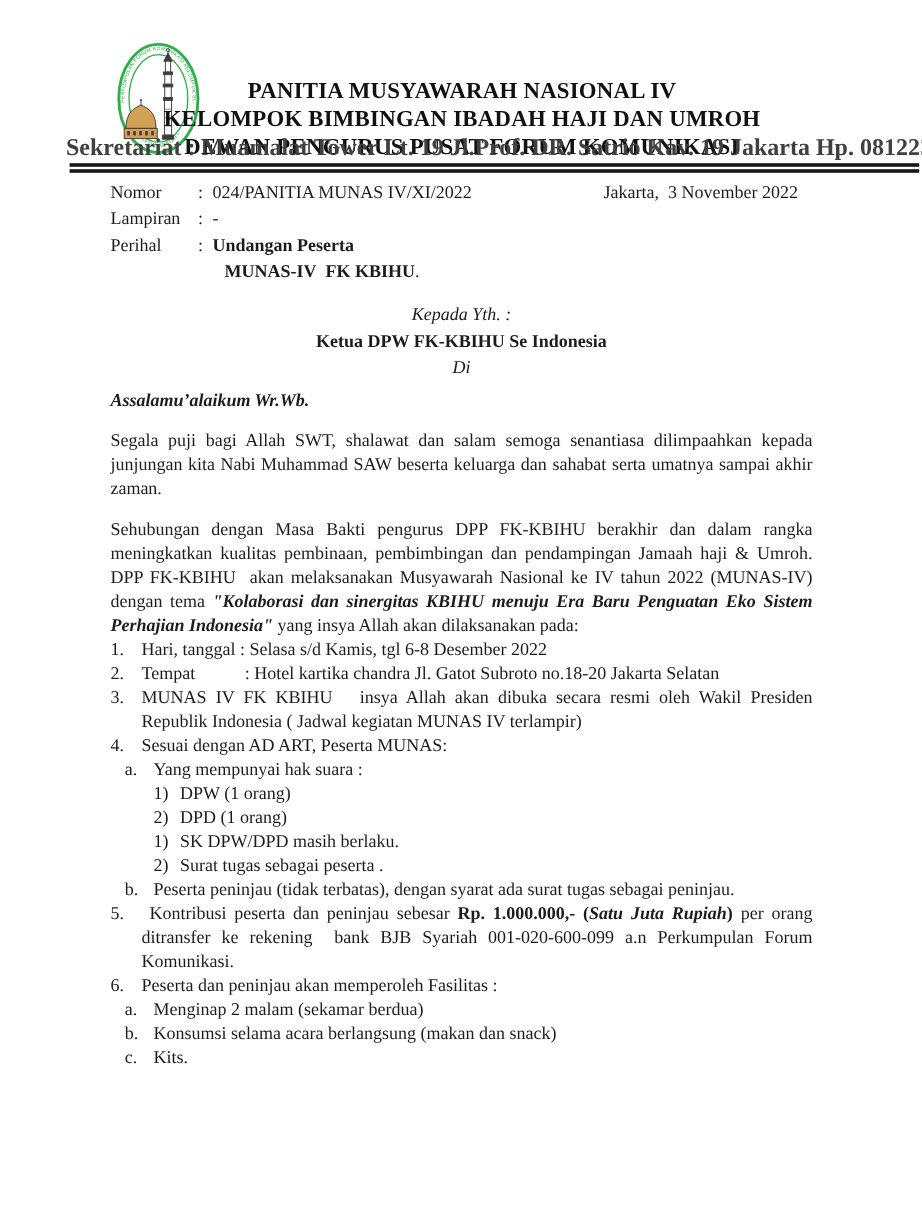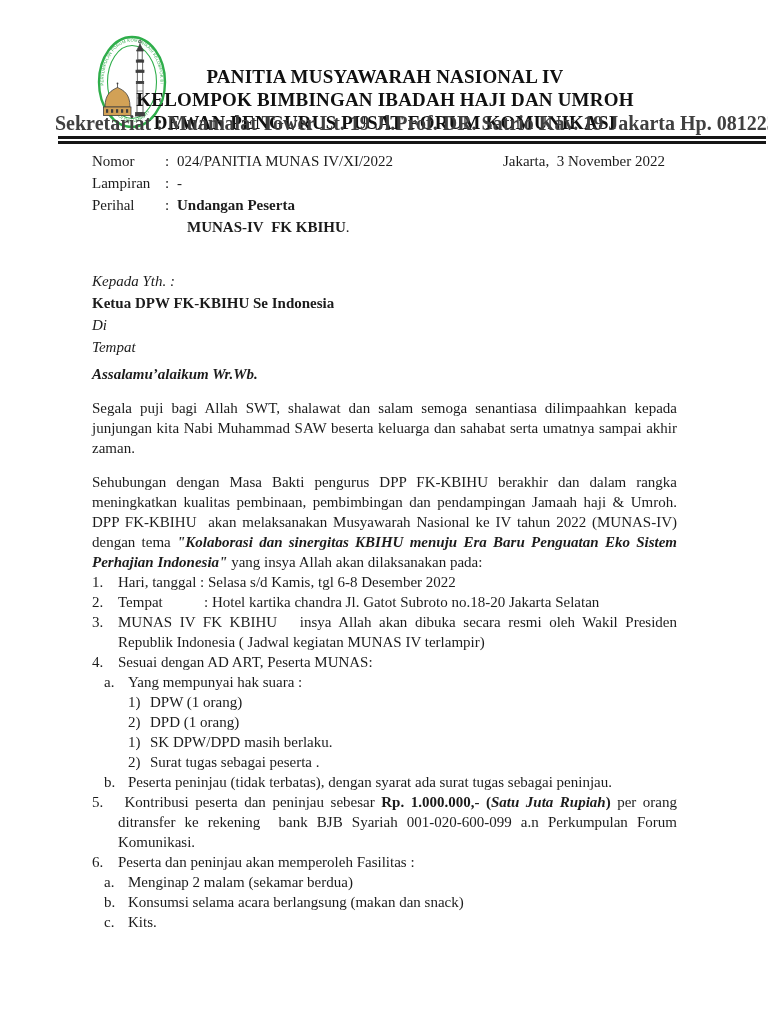--- a/index.html
+++ b/index.html
@@ -28,21 +28,21 @@
   .s-b{font-weight:bold;}
   .s-i{font-style:italic;}
   .s-bi{font-weight:bold;font-style:italic;}
   .meta{position:relative;}
   .meta-row{display:flex;line-height:22px;}
   .meta-label{flex:0 0 73px;}
   .meta-colon{flex:0 0 12px;}
   .meta-value{flex:1;}
   .meta-value.indented{padding-left:10px;}
   .meta-date{position:absolute;right:12px;top:0;line-height:22px;}
-  .recipient{margin-top:32px;}
+  .recipient{margin-top:14px;text-align:center;}
   .rcpt-line{line-height:22px;}
   .salutation{margin-top:6px;line-height:20px;}
   .block.p{margin-top:14px;}
   .block.p.justify{text-align:justify;}
   .block.li{display:flex;margin-top:0;}
   .block.li .marker{display:block;}
   .block.li .li-text{display:block;flex:1;}
   .block.li.justify .li-text{text-align:justify;}
   .lvl-0{margin-left:0;}  .lvl-0 .marker{flex:0 0 26px;}
   .lvl-1{margin-left:12px;} .lvl-1 .marker{flex:0 0 24px;}
@@ -130,21 +130,20 @@
           <span class="meta-value indented"><span class="seg s-b">MUNAS-IV&nbsp; FK KBIHU</span><span class="seg s-n">.</span></span>
         </div>
       </div>
     <div class="meta-date">Jakarta,&nbsp; 3 November 2022</div>
   </div>
 
   <div class="recipient">
       <div class="rcpt-line"><span class="seg s-i">Kepada Yth. :</span></div>
       <div class="rcpt-line"><span class="seg s-b">Ketua DPW FK-KBIHU Se Indonesia</span></div>
       <div class="rcpt-line"><span class="seg s-i">Di</span></div>
-      <div class="rcpt-line"><span class="seg s-i">Tempat</span></div>
     </div>
 
   <div class="salutation"><span class="seg s-bi">Assalamu’alaikum Wr.Wb.</span></div>
 
   <div>
       <div class="block p justify"><span class="seg s-n">Segala puji bagi Allah SWT, shalawat dan salam semoga senantiasa dilimpaahkan kepada junjungan kita Nabi Muhammad SAW beserta keluarga dan sahabat serta umatnya sampai akhir zaman.</span></div>
       <div class="block p justify"><span class="seg s-n">Sehubungan dengan Masa Bakti pengurus DPP FK-KBIHU berakhir dan dalam rangka meningkatkan kualitas pembinaan, pembimbingan dan pendampingan Jamaah haji &amp; Umroh. DPP FK-KBIHU&nbsp; akan melaksanakan Musyawarah Nasional ke IV tahun 2022 (MUNAS-IV) dengan tema </span><span class="seg s-bi">"Kolaborasi dan sinergitas KBIHU menuju Era Baru Penguatan Eko Sistem Perhajian Indonesia"</span><span class="seg s-n"> yang insya Allah akan dilaksanakan pada:</span></div>
       <div class="block li lvl-0">
         <span class="marker">1.</span>
         <span class="li-text"><span class="seg s-n">Hari, tanggal : Selasa s/d Kamis, tgl 6-8 Desember 2022</span></span>

